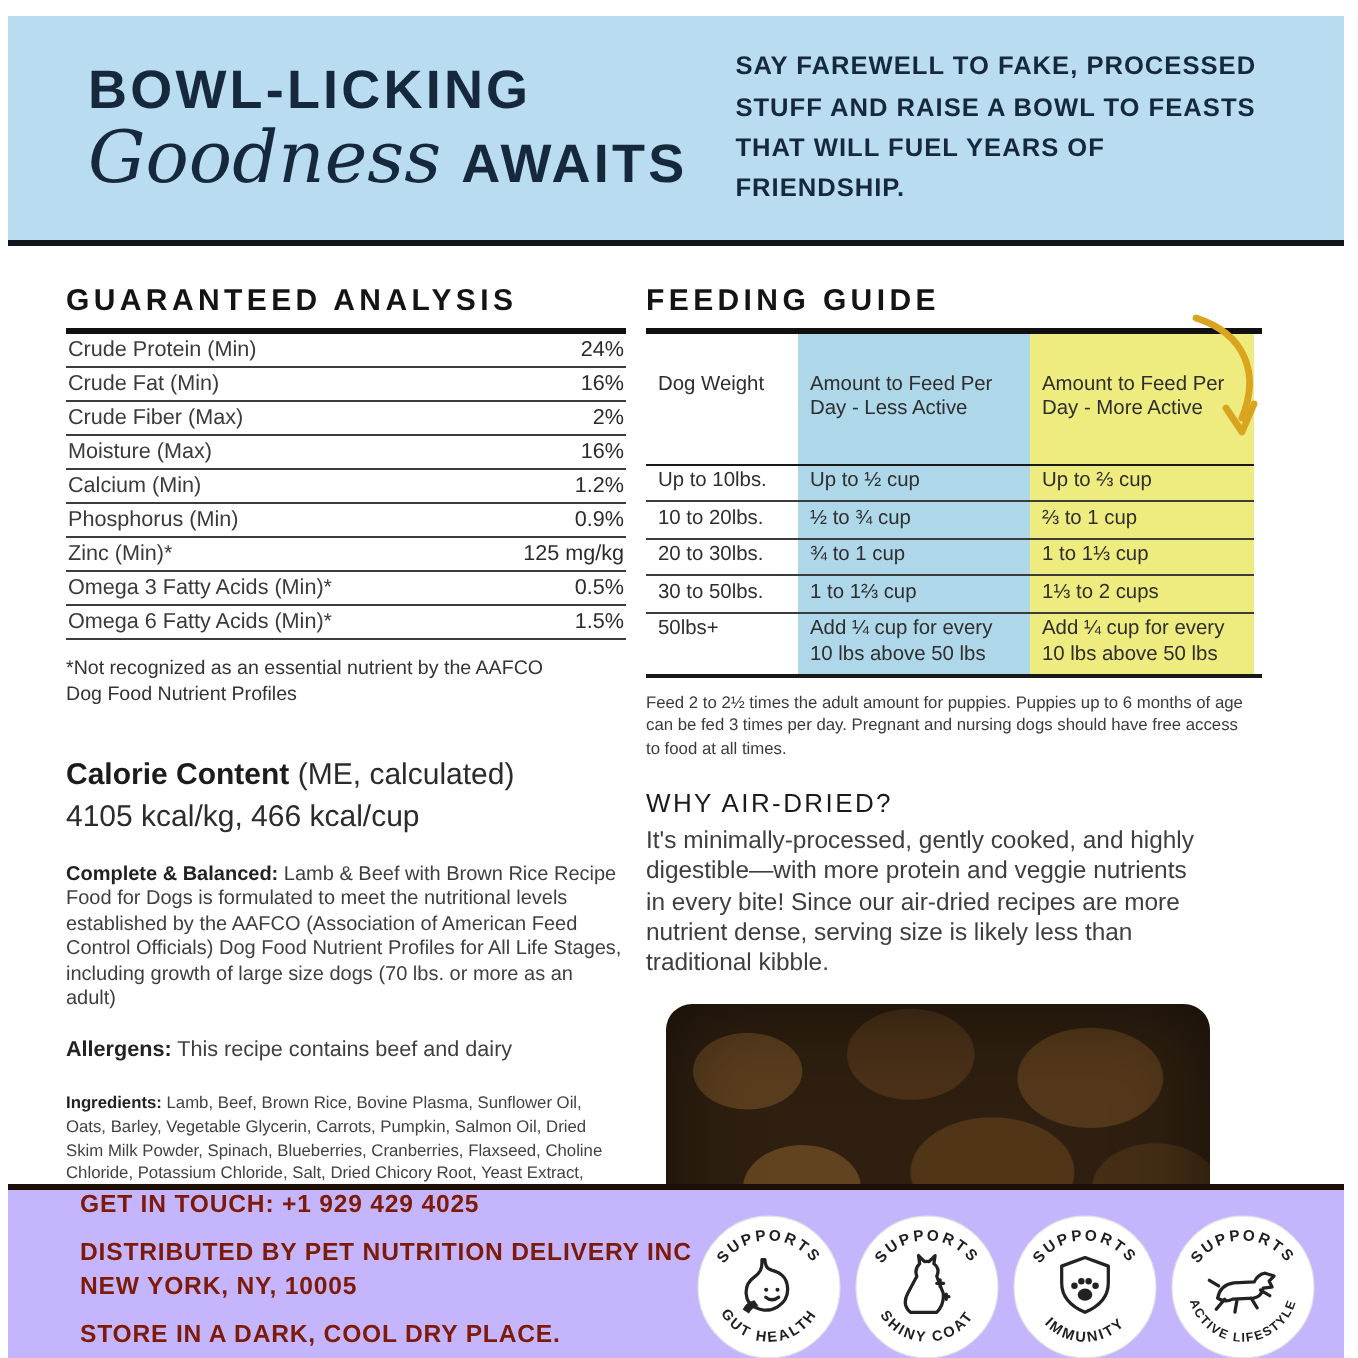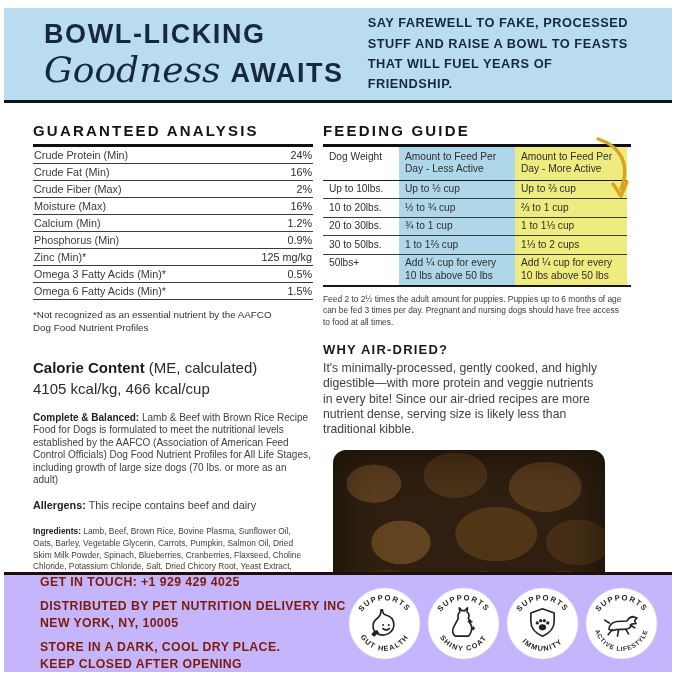--- a/index.html
+++ b/index.html
@@ -1,21 +1,21 @@
 <!DOCTYPE html>
 <html><head>
 <meta charset="utf-8">
 <style>
   * { margin:0; padding:0; box-sizing:border-box; }
   html,body { background:#ffffff; }
   body { width:679px; height:679px; overflow:hidden; font-family:"Liberation Sans", sans-serif; }
   .label { position:absolute; left:4px; top:8px; width:668px; height:664px; background:#fff; }
 
   
-  .hero { height:95px; background:#b9dcf0; border-bottom:3px solid #10151c;
+  .hero { height:115px; background:#b9dcf0; border-bottom:3px solid #10151c;
           display:flex; align-items:center; justify-content:space-between; padding:0 42px 0 40px; }
   .hero-title1 { font-size:27px; font-weight:700; letter-spacing:1.6px; color:#16283c; line-height:1.15; }
   .hero-title2 { display:flex; align-items:baseline; gap:10px; }
   .script { font-family:"DejaVu Serif", serif; font-style:italic; font-size:36px; color:#16283c; line-height:1.05; }
   .awaits { font-size:27px; font-weight:700; letter-spacing:1.6px; color:#16283c; }
   .hero-right { width:268px; font-size:12.8px; font-weight:700; letter-spacing:0.5px; color:#16283c; line-height:1.6;margin-left:24px; }
 
   
   .content { height:469px; display:flex; gap:10px; padding:19px 22px 0 29px; overflow:hidden; }
   .col-left { width:280px; flex:none; }
@@ -32,29 +32,29 @@
   .calorie { margin-top:24px; font-size:15px; line-height:1.35; color:#2b2b2b; }
   .cal-bold { font-weight:700; color:#1c1c1c; }
 
   .para { margin-top:13px; font-size:10px; line-height:1.24; color:#3e3e3e; }
   .para strong { color:#222; }
   .para.allergens { font-size:10.8px; }
   .para.tiny { font-size:8.4px; line-height:1.42; color:#414141; }
 
   
   .fg-table { display:grid; grid-template-columns:76px 116px 112px; border-bottom:2px solid #181818; }
-  .fg-h { font-size:10.2px; color:#2e2e2e; padding:4px 6px; line-height:1.22; border-bottom:1.5px solid #181818; }
+  .fg-h { font-size:10.2px; color:#2e2e2e; padding:20px 6px; line-height:1.22; border-bottom:1.5px solid #181818; }
   .fg-c { font-size:10.2px; color:#2e2e2e; padding:2.5px 6px; line-height:1.22; border-bottom:1px solid #3c3c3c; }
   .fg-c.last { border-bottom:none; }
   .c-blue { background:#aed7ea; }
   .c-yellow { background:#eeeb7f; }
   .fg-footnote { margin-top:7px; font-size:8.4px; line-height:1.4; color:#3a3a3a; width:300px; }
 
   .why { margin-top:13px; }
-  .why h3 { font-size:13px; font-weight:700; letter-spacing:1.2px; color:#1a1a1a; }
+  .why h3 { font-size:13px; font-weight:400; letter-spacing:1.2px; color:#1a1a1a; }
   .why p { margin-top:4px; font-size:12.2px; line-height:1.26; color:#3e3e3e; width:282px; }
   .arrow-svg { position:absolute; right:-4px; top:12px; }
 
   .photo { margin:12px 0 0 10px; width:272px; height:168px; border-radius:13px;
     background:
       radial-gradient(60px 42px at 15% 20%, #5a3d1e 0 45%, transparent 46%),
       radial-gradient(70px 50px at 45% 15%, #4a3118 0 45%, transparent 46%),
       radial-gradient(80px 55px at 78% 22%, #54381b 0 45%, transparent 46%),
       radial-gradient(65px 48px at 25% 55%, #61431f 0 45%, transparent 46%),
       radial-gradient(90px 60px at 60% 50%, #503517 0 45%, transparent 46%),

